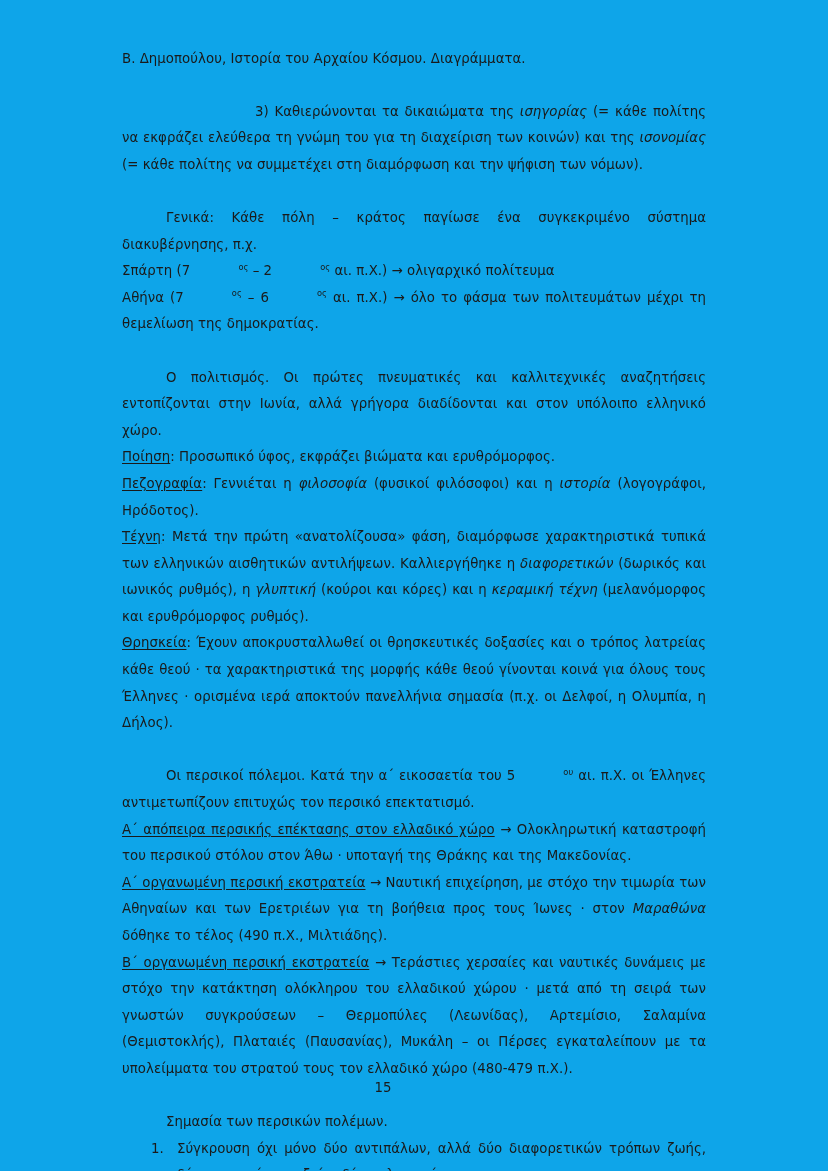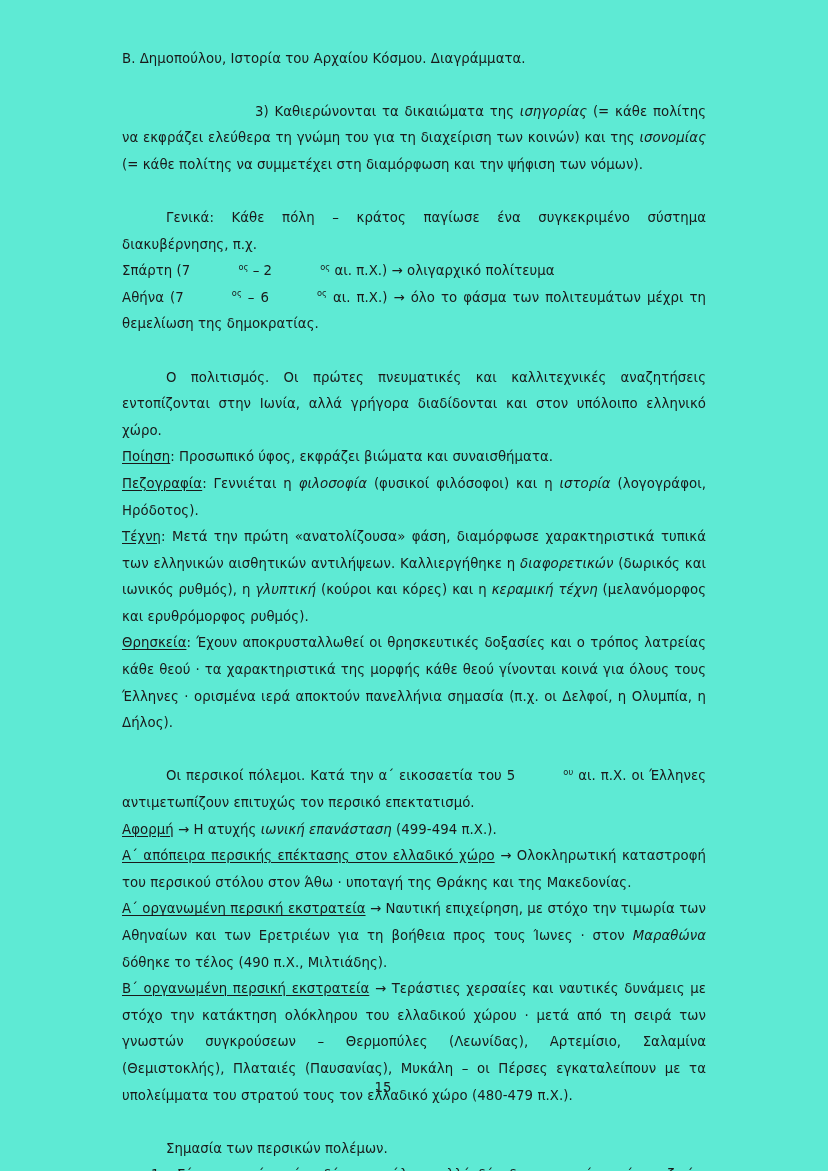--- a/index.html
+++ b/index.html
@@ -14,21 +14,21 @@
     font-family: "DejaVu Sans", "Liberation Sans", sans-serif;
     color: #1a1a1a;
     position: relative;
     overflow: hidden;
   }
   .page {
     position: absolute;
     left: 0; top: 0;
     width: 828px;
     height: 1171px;
-    background: #5eead4;
+    background: #0ea5e9;
     box-sizing: border-box;
     padding-left: 36px;
   }
   .content {
     position: absolute;
     left: 122px;
     top: 46px;
     width: 584px;
   }
   p {
@@ -107,33 +107,32 @@
     <div class="gap-lg"></div>
 
     <p><b>Γενικά:</b><span> Κάθε πόλη – κράτος παγίωσε ένα συγκεκριμένο σύστημα διακυβέρνησης, π.χ.</span></p>
     <p><span>Σπάρτη (7</span><sup>ος</sup><span> – 2</span><sup>ος</sup><span> αι. π.Χ.) </span><span class="arrow">→</span><span> ολιγαρχικό πολίτευμα</span></p>
     <p><span>Αθήνα  (7</span><sup>ος</sup><span> – 6</span><sup>ος</sup><span> αι. π.Χ.) </span><span class="arrow">→</span><span> όλο το φάσμα των πολιτευμάτων μέχρι τη θεμελίωση της δημοκρατίας.</span></p>
 
     <div class="gap-lg"></div>
 
     <p><b>Ο πολιτισμός.</b><span> Οι πρώτες πνευματικές και καλλιτεχνικές αναζητήσεις εντοπίζονται στην Ιωνία, αλλά γρήγορα διαδίδονται και στον υπόλοιπο ελληνικό χώρο.</span></p>
 
-    <p><u>Ποίηση</u><span>: Προσωπικό ύφος, εκφράζει βιώματα και συναισθήματα.</span></p>
+    <p><u>Ποίηση</u><span>: Προσωπικό ύφος, εκφράζει βιώματα και ερυθρόμορφος.</span></p>
 
     <p><u>Πεζογραφία</u><span>: Γεννιέται η </span><i>φιλοσοφία</i><span> (φυσικοί φιλόσοφοι) και η </span><i>ιστορία</i><span> (λογογράφοι, Ηρόδοτος).</span></p>
 
     <p><u>Τέχνη</u><span>:  Μετά την πρώτη «ανατολίζουσα» φάση, διαμόρφωσε χαρακτηριστικά τυπικά των ελληνικών αισθητικών αντιλήψεων. Καλλιεργήθηκε η </span><i>διαφορετικών</i><span> (δωρικός και ιωνικός ρυθμός), η </span><i>γλυπτική</i><span> (κούροι και κόρες) και η </span><i>κεραμική τέχνη</i><span> (μελανόμορφος και ερυθρόμορφος ρυθμός).</span></p>
 
     <p><u>Θρησκεία</u><span>: Έχουν αποκρυσταλλωθεί οι θρησκευτικές δοξασίες και ο τρόπος λατρείας κάθε θεού · τα χαρακτηριστικά της μορφής κάθε θεού γίνονται κοινά για όλους τους Έλληνες · ορισμένα ιερά αποκτούν πανελλήνια σημασία (π.χ. οι Δελφοί, η Ολυμπία, η Δήλος).</span></p>
 
     <div class="gap-lg"></div>
 
     <p><b>Οι περσικοί πόλεμοι.</b><span> Κατά την α΄ εικοσαετία του 5</span><sup>ου</sup><span> αι. π.Χ. οι Έλληνες αντιμετωπίζουν επιτυχώς τον περσικό επεκτατισμό.</span></p>
 
-    <p><u>Αφορμή</u> <span class="arrow">→</span><span> Η ατυχής </span><i>ιωνική επανάσταση</i><span> (499-494 π.Χ.).</span></p>
 
     <p><u>Α΄ απόπειρα περσικής επέκτασης στον ελλαδικό χώρο</u> <span class="arrow">→</span><span>  Ολοκληρωτική καταστροφή του περσικού στόλου στον Άθω · υποταγή της Θράκης και της Μακεδονίας.</span></p>
 
     <p><u>Α΄ οργανωμένη περσική εκστρατεία</u> <span class="arrow">→</span><span>  Ναυτική επιχείρηση, με στόχο την τιμωρία των Αθηναίων και των Ερετριέων για τη βοήθεια προς τους Ίωνες · στον </span><i>Μαραθώνα</i><span> δόθηκε το τέλος (490 π.Χ., Μιλτιάδης).</span></p>
 
     <p><u>Β΄ οργανωμένη περσική εκστρατεία</u> <span class="arrow">→</span><span>  Τεράστιες χερσαίες και ναυτικές δυνάμεις με στόχο την κατάκτηση ολόκληρου του ελλαδικού χώρου · μετά από τη σειρά των γνωστών συγκρούσεων – Θερμοπύλες (Λεωνίδας), Αρτεμίσιο, Σαλαμίνα (Θεμιστοκλής), Πλαταιές (Παυσανίας), Μυκάλη – οι Πέρσες εγκαταλείπουν με τα υπολείμματα του στρατού τους τον ελλαδικό χώρο (480-479 π.Χ.).</span></p>
 
 
     <div class="gap-lg"></div>
 

